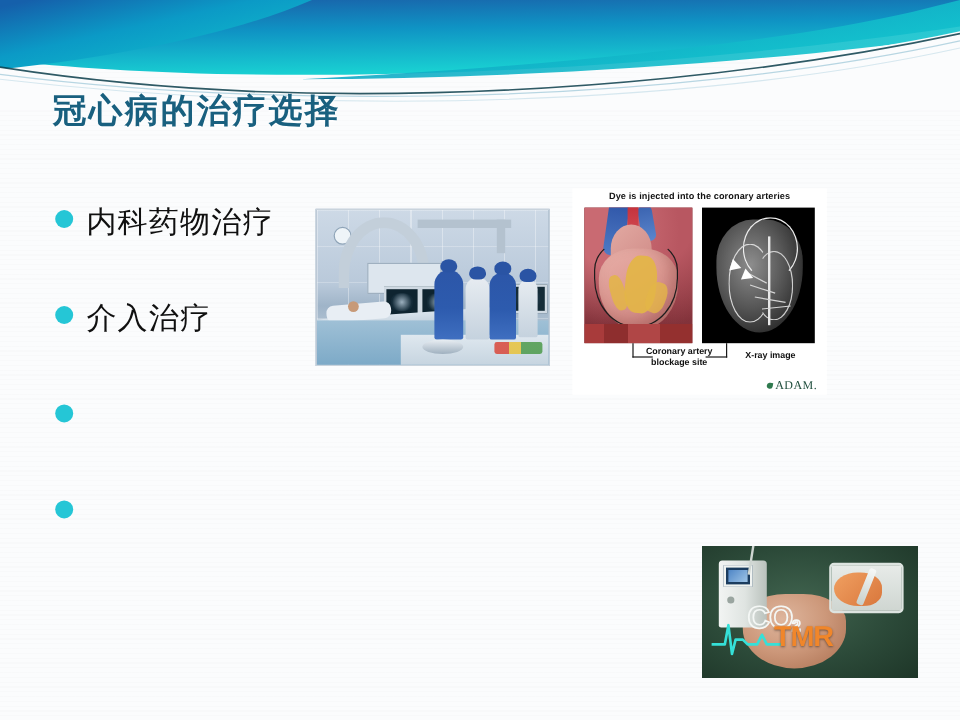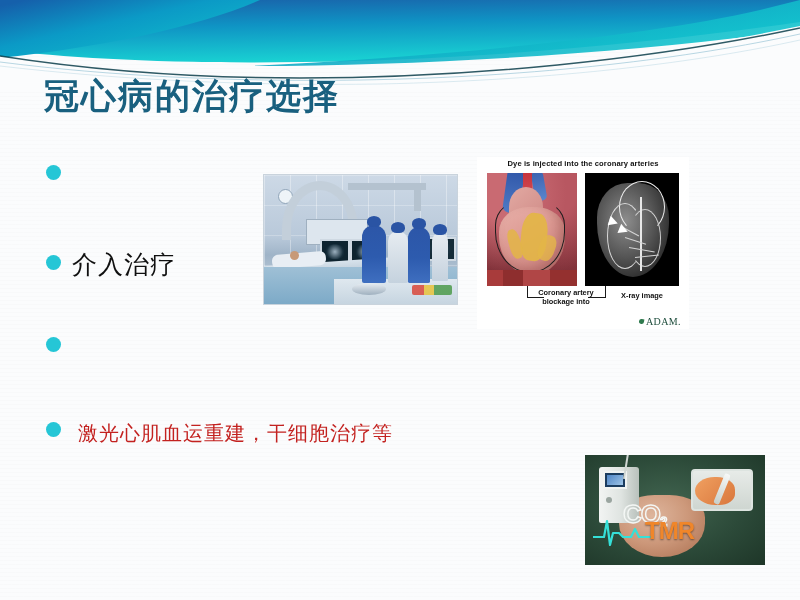--- a/index.html
+++ b/index.html
@@ -41,21 +41,21 @@
     width: 800px;
     height: 92px;
   }
   .banner svg { display: block; }
 
   
   .title {
     position: absolute;
     left: 44px;
     top: 78px;
-    font-size: 35px;
+    font-size: 28px;
     line-height: 1.05;
     letter-spacing: 2px;
     color: #19607f;
     font-weight: bold;
     font-family: "DejaVu Sans", "Liberation Sans", sans-serif;
     white-space: nowrap;
     text-shadow: 0 1px 0 rgba(255,255,255,0.7);
   }
 
   
@@ -546,34 +546,34 @@
       <path d="M0,66 C120,80 250,86 380,84 C560,80 700,62 800,40" fill="none" stroke="#a8cedd" stroke-width="0.9" opacity="0.45"></path>
     </svg>
   </div>
 
   <div class="title">冠心病的治疗选择</div>
 
   <div class="bullets">
 
     <div class="bullet-row row-1">
       <span class="bullet-dot"></span>
+      <span class="bullet-main">内科药物治疗</span>
     </div>
 
     <div class="bullet-row row-2">
       <span class="bullet-dot"></span>
       <span class="bullet-main">介入治疗</span>
     </div>
 
     <div class="bullet-row row-3">
       <span class="bullet-dot"></span>
     </div>
 
     <div class="bullet-row row-4">
       <span class="bullet-dot"></span>
-      <span class="bullet-sub sub-sm">激光心肌血运重建，干细胞治疗等</span>
     </div>
 
   </div>
 
   <div class="img-cathlab">
     <div class="cl-wall"></div>
     <div class="cl-tiles"></div>
     <div class="cl-clock"></div>
     <div class="cl-carm"></div>
     <div class="cl-boom"></div>
@@ -645,21 +645,21 @@
 
     </div>
 
     <div class="adam-leaders">
       <span class="lead v1"></span>
       <span class="lead h1"></span>
       <span class="lead v2"></span>
       <span class="lead h2"></span>
     </div>
 
-    <div class="adam-label-left">Coronary artery blockage into</div>
+    <div class="adam-label-left">Coronary artery blockage site</div>
     <div class="adam-label-right">X-ray image</div>
 
     <div class="adam-logo">
       <span class="leaf"></span>
       <span>ADAM.</span>
     </div>
 
   </div>
 
   <div class="img-tmr">

